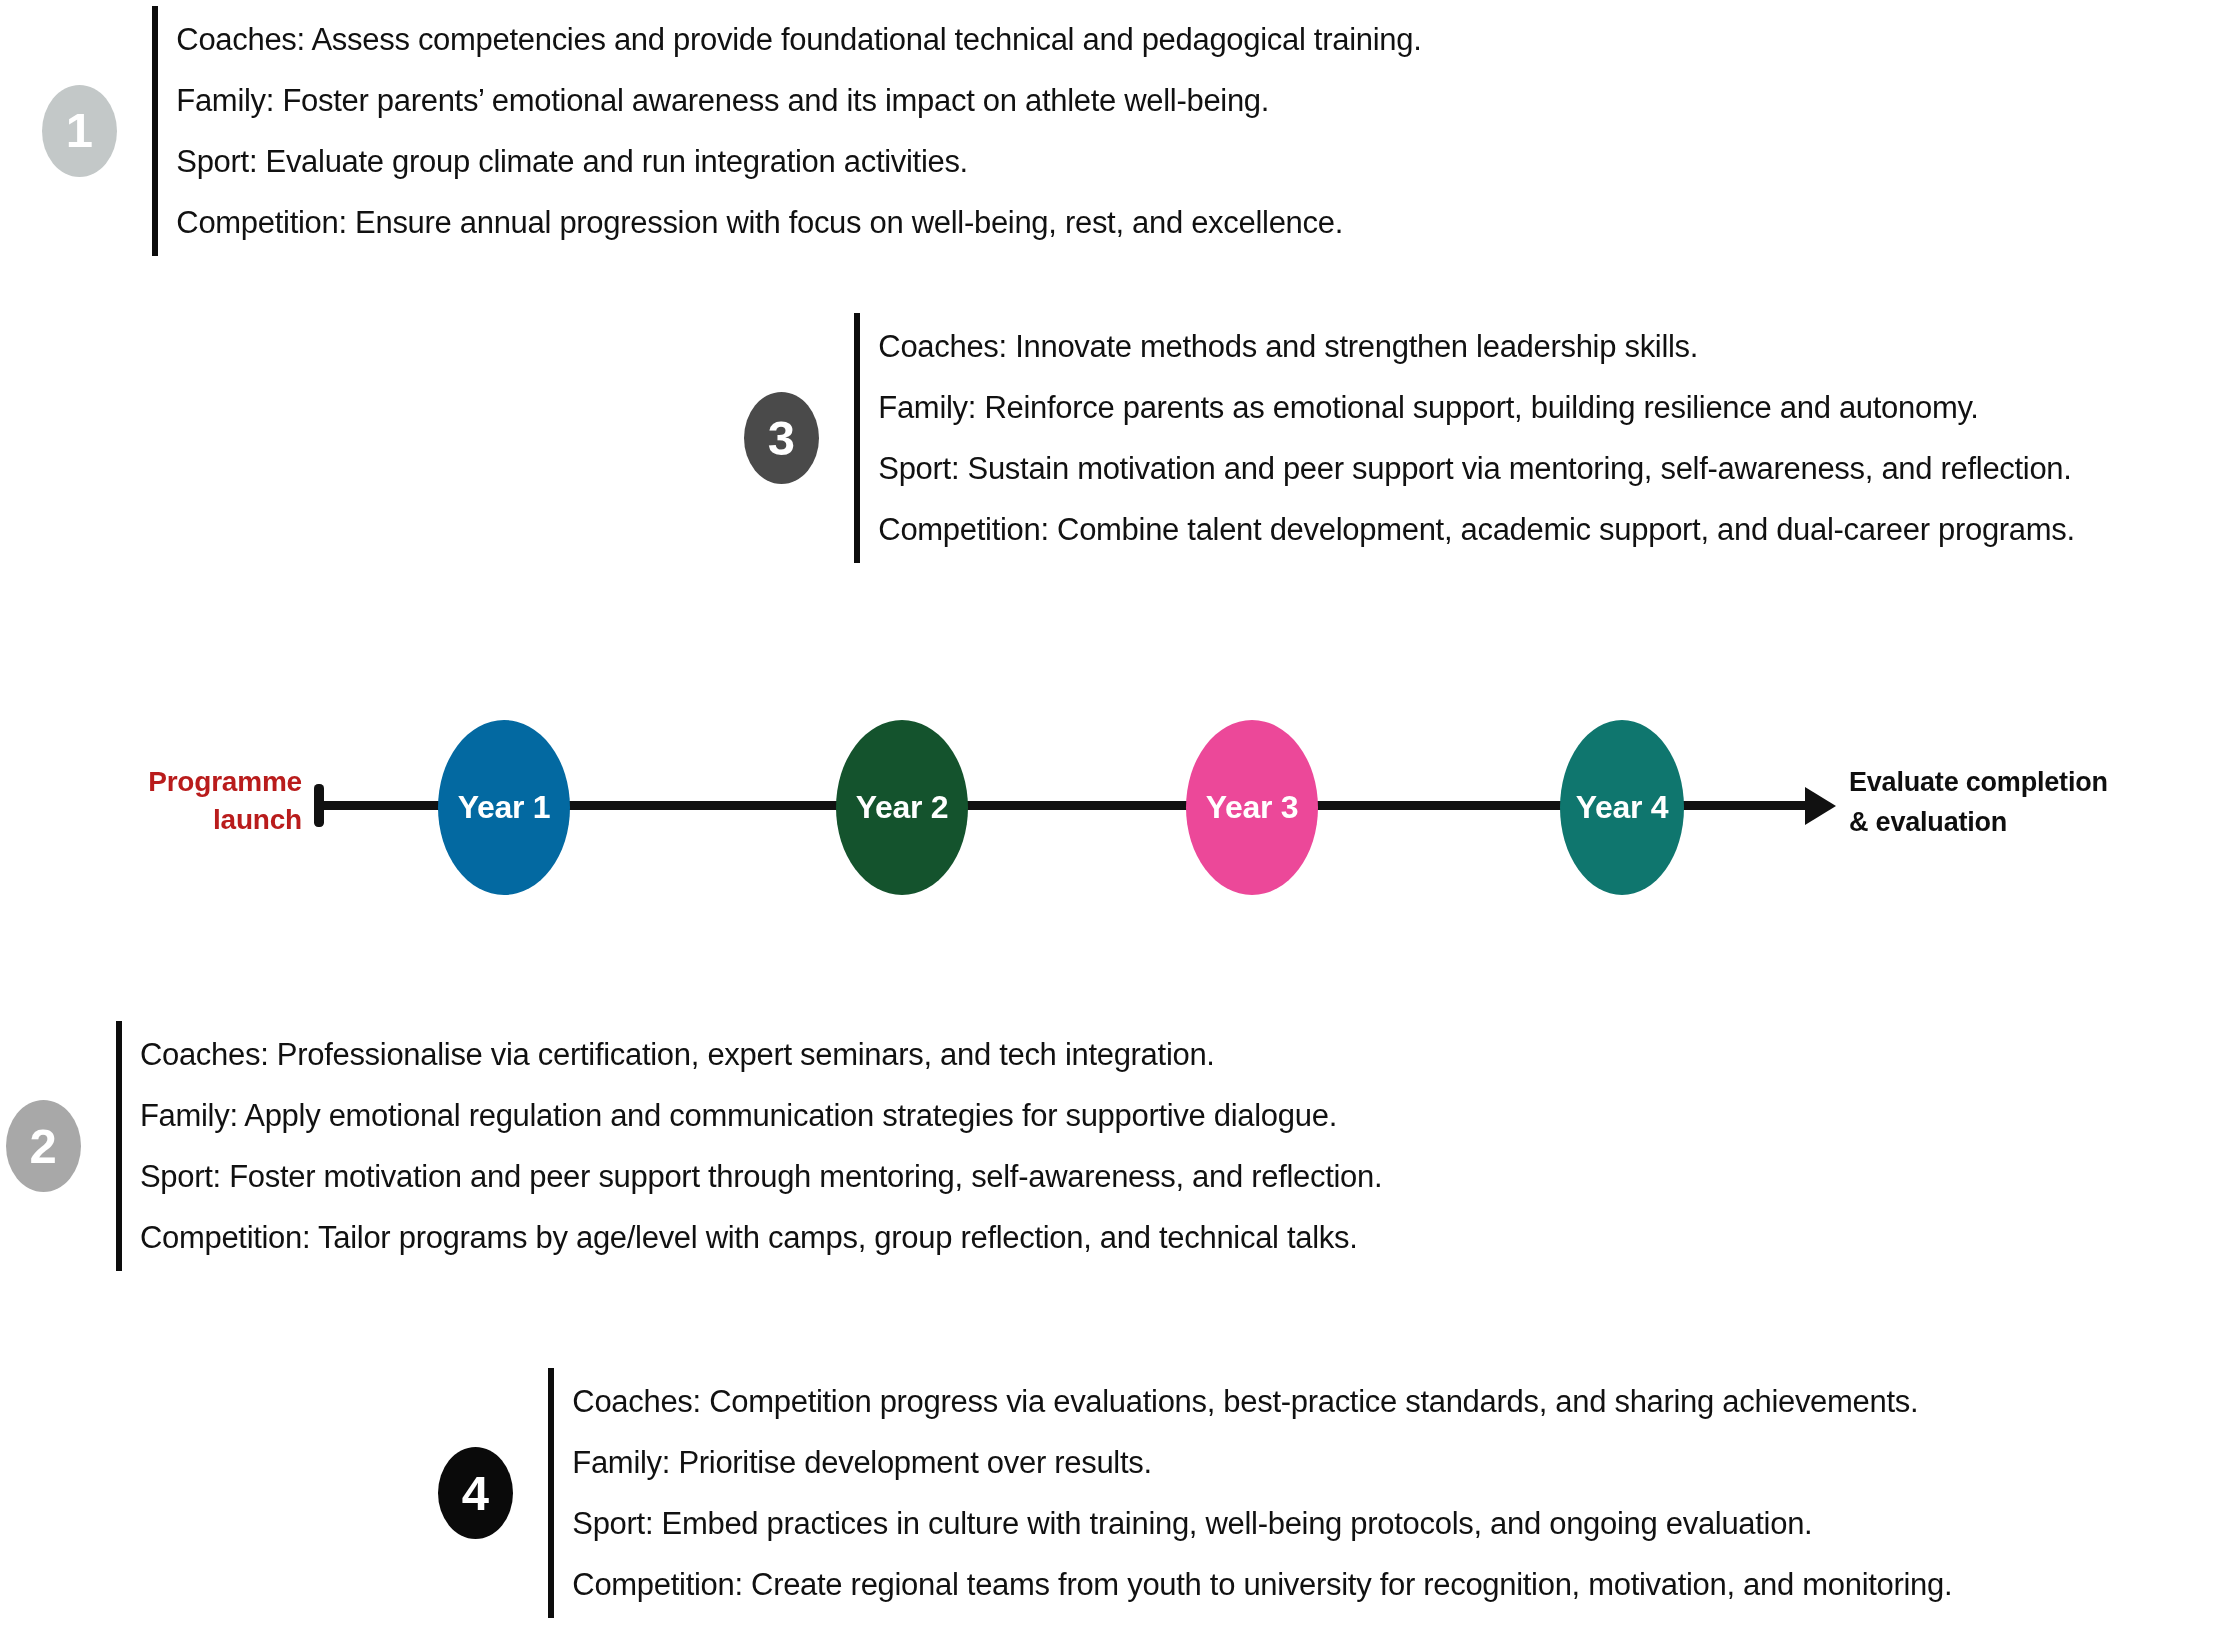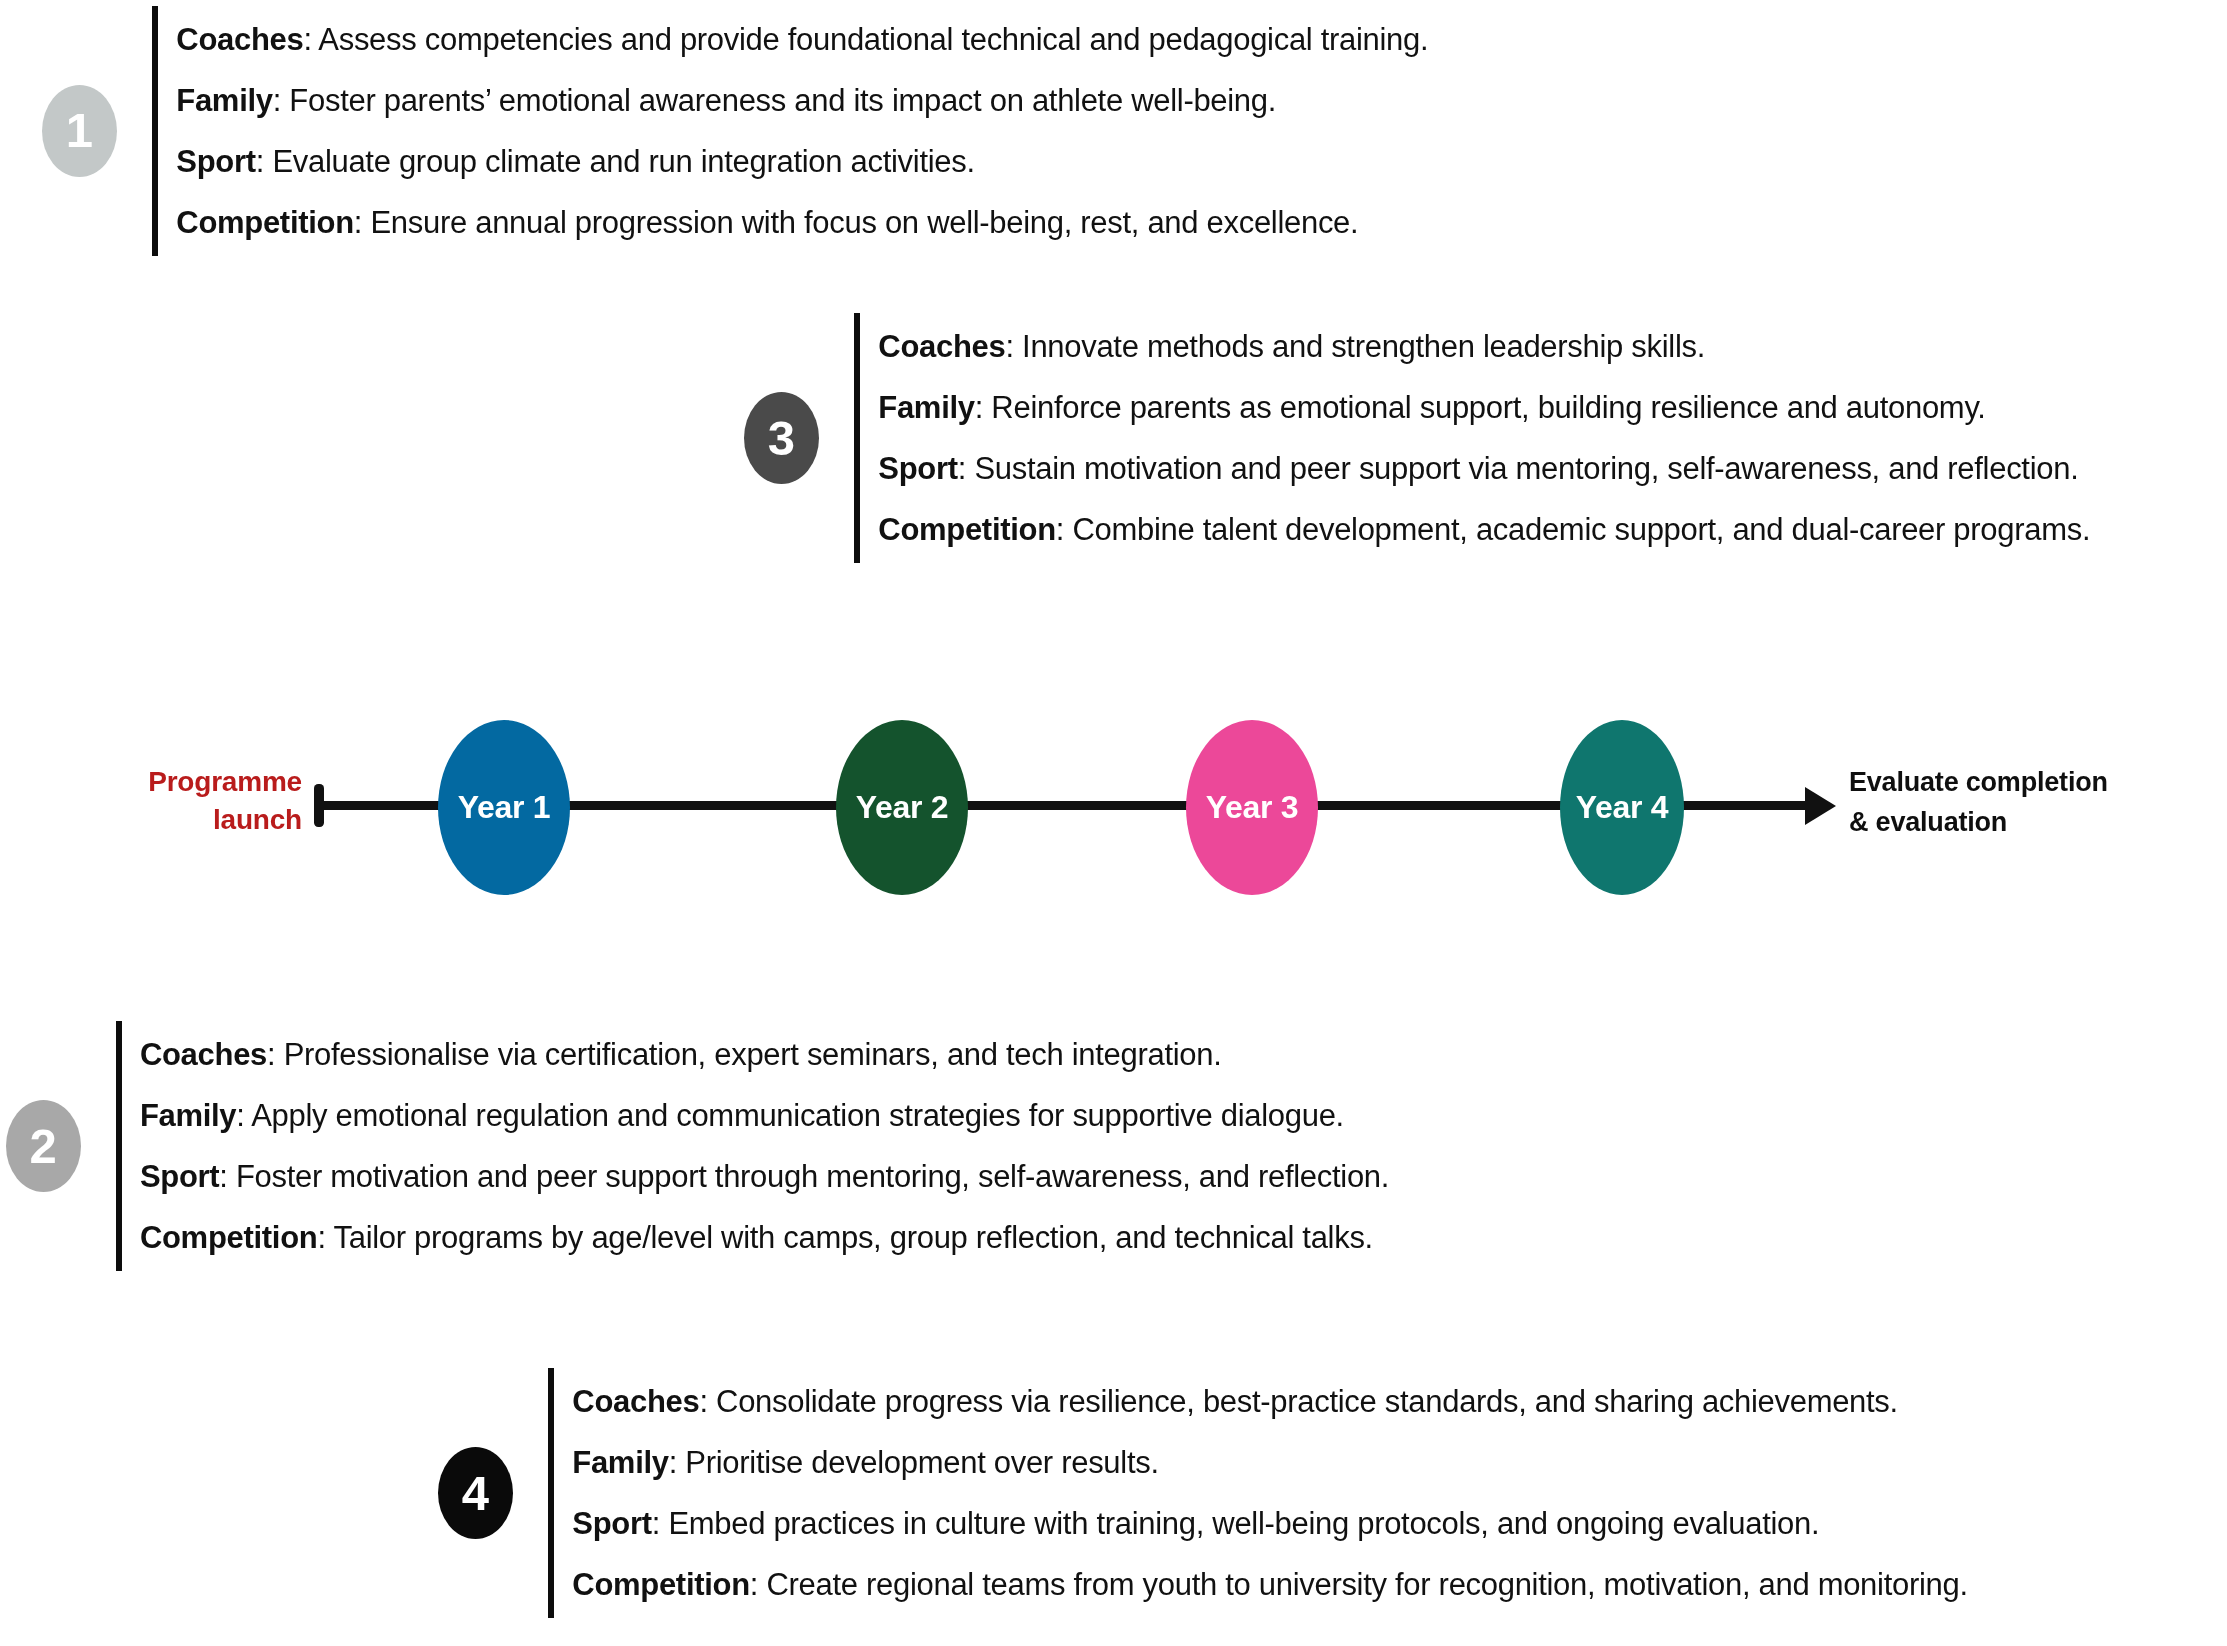--- a/index.html
+++ b/index.html
@@ -52,21 +52,21 @@
     justify-content: center;
   }
   .step-line {
     font-size: 31px;
     line-height: 61px;
     color: #111111;
     white-space: nowrap;
     letter-spacing: -0.3px;
   }
   .step-line .role {
-    font-weight: bold;
+    font-weight: normal;
   }
 
   
   #timeline {
     position: absolute;
     left: 0;
     top: 720px;
     width: 2227px;
     height: 181px;
   }
@@ -237,21 +237,21 @@
   </div>
 
   <div class="step-block" style="left:438px; top:1368px; width:1780px; height:250px;">
     <div class="step-badge" style="background:#0a0a0a;">
       <span>4</span>
     </div>
     <div style="width:35px;"></div>
     <div class="step-rule"></div>
     <div class="step-lines">
       <div class="step-line">
-        <span class="role">Coaches</span><span>: </span><span>Consolidate progress via resilience, best-practice standards, and sharing achievements.</span>
+        <span class="role">Coaches</span><span>: </span><span>Competition progress via evaluations, best-practice standards, and sharing achievements.</span>
       </div>
       <div class="step-line">
         <span class="role">Family</span><span>: </span><span>Prioritise development over results.</span>
       </div>
       <div class="step-line">
         <span class="role">Sport</span><span>: </span><span>Embed practices in culture with training, well-being protocols, and ongoing evaluation.</span>
       </div>
       <div class="step-line">
         <span class="role">Competition</span><span>: </span><span>Create regional teams from youth to university for recognition, motivation, and monitoring.</span>
       </div>

